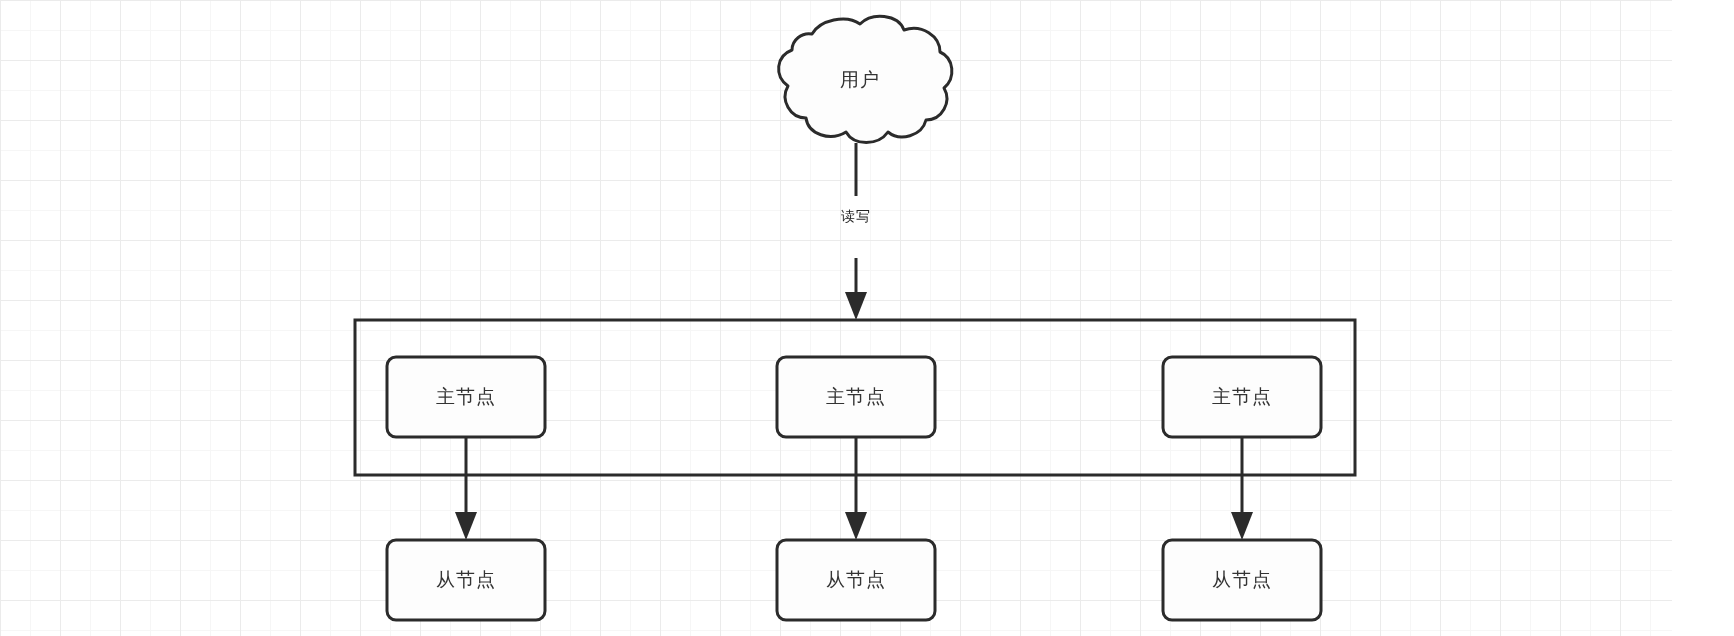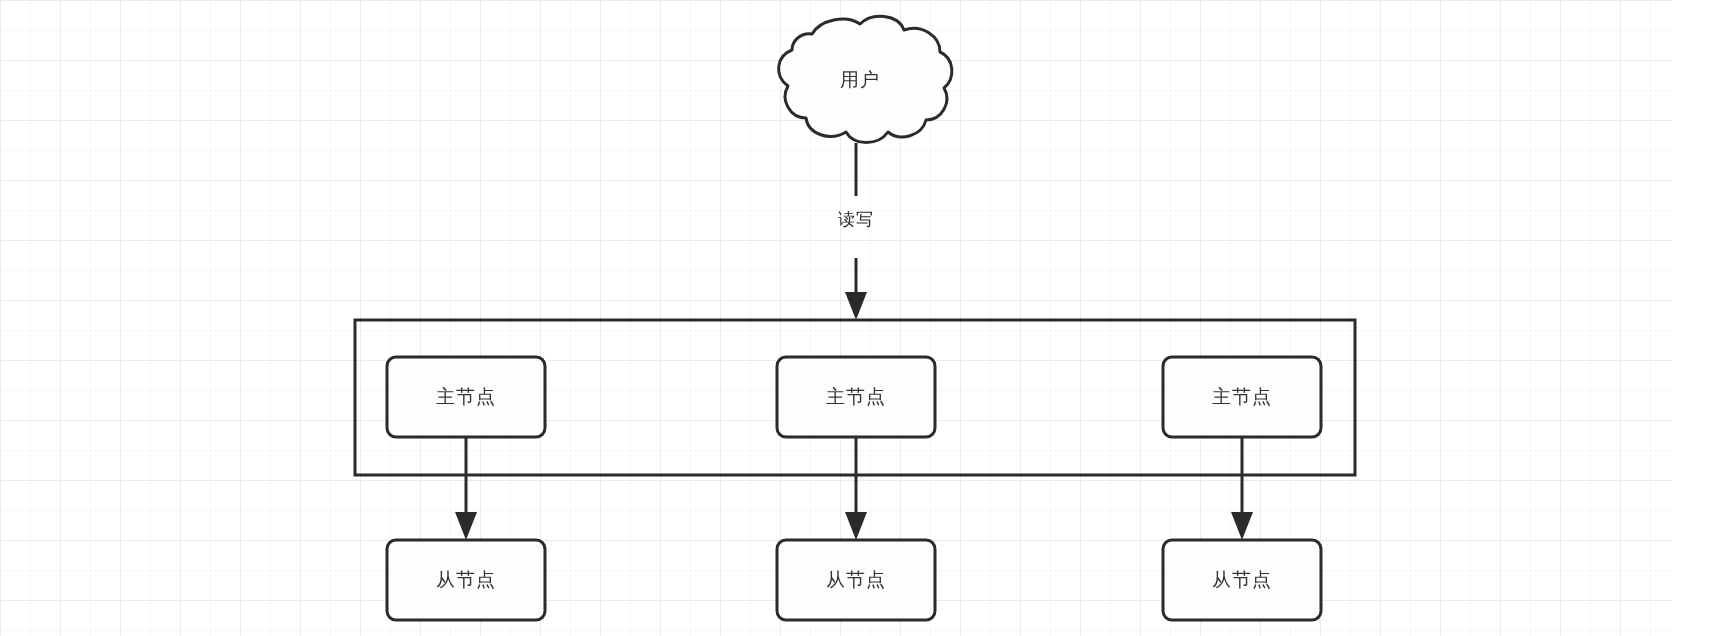--- a/index.html
+++ b/index.html
@@ -67,21 +67,21 @@
     white-space: nowrap;
     pointer-events: none;
   }
   .cloud-label {
     font-size: 19px;
     color: #333333;
     letter-spacing: 1px;
   }
   .edge-label {
     position: absolute;
-    font-size: 17px;
+    font-size: 14px;
     color: #262626;
     letter-spacing: 1px;
     background: transparent;
     white-space: nowrap;
     text-align: center;
   }
 </style>
 </head>
 <body>
 

